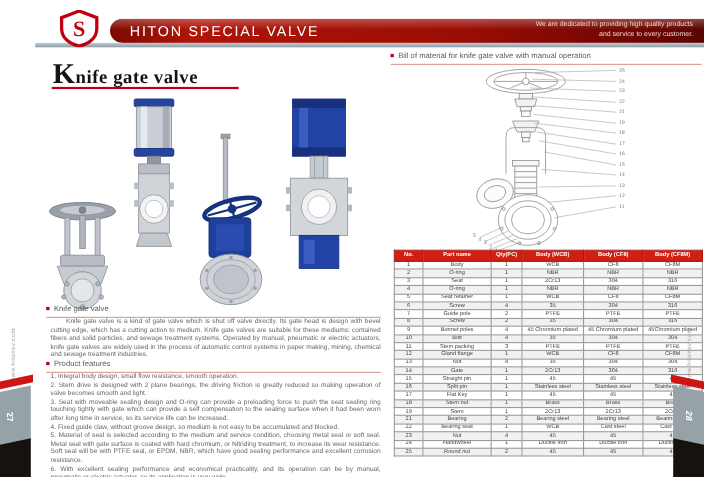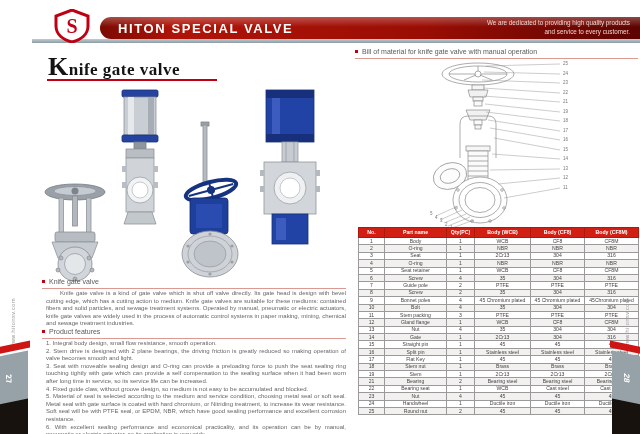--- a/index.html
+++ b/index.html
@@ -14,21 +14,21 @@
     background:linear-gradient(180deg,rgba(255,255,255,.28),rgba(255,255,255,0) 45%),
                linear-gradient(90deg,#7c0a02,#b01408 14%,#9a0d04 60%,#5c0400);
   }
   .header-underline{
     position:absolute;left:32px;top:39px;width:608px;height:4px;
     background:linear-gradient(180deg,#c2ccd2,#8b9ca6);
   }
   .logo-box{position:absolute;left:52px;top:9px;width:40px;height:34px;}
   .header-title{
     position:absolute;left:118px;top:21px;color:#ffffff;
-    font-size:13px;font-weight:bold;letter-spacing:1.6px;white-space:nowrap;
+    font-size:13px;font-weight:normal;letter-spacing:1.6px;white-space:nowrap;
   }
   .header-tagline{
     position:absolute;right:10px;top:19px;text-align:right;
     color:#f3d3cf;font-size:6.3px;line-height:1.4;
   }
   
   .page-title{
     position:absolute;left:48px;top:52px;
     font-family:"Liberation Serif",serif;font-weight:bold;
     font-size:17px;color:#141414;letter-spacing:.5px;

